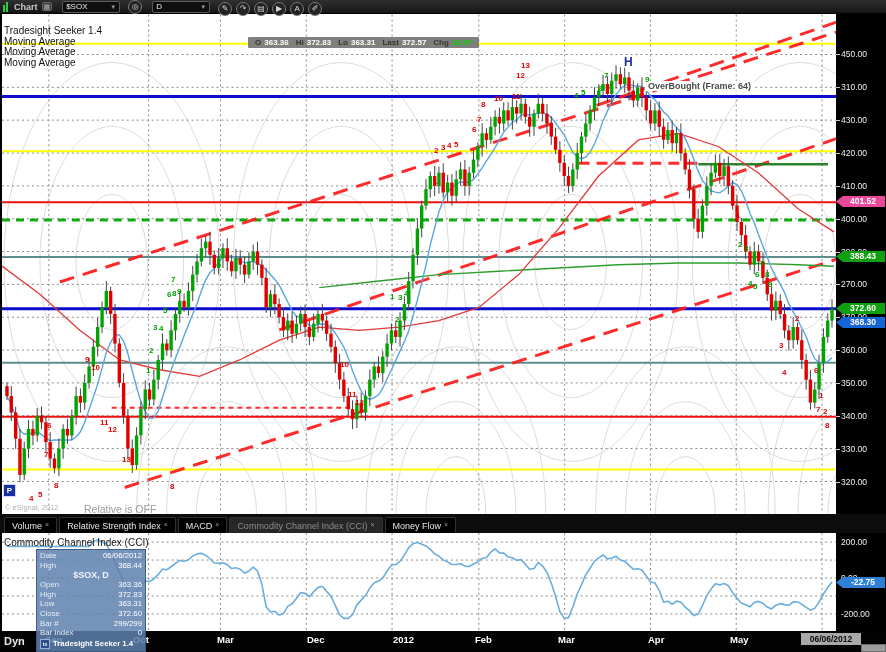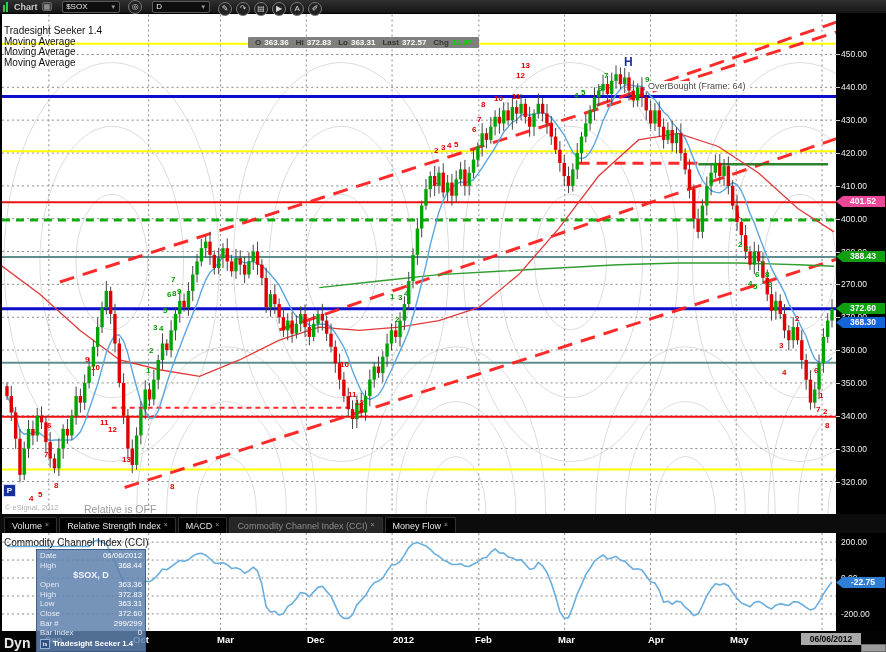--- a/index.html
+++ b/index.html
@@ -39,39 +39,39 @@
   .month{position:absolute;top:634px;color:#fff;font-size:9.5px;font-weight:bold;z-index:21;}
   #datebadge{left:801px;top:633px;width:60px;height:12px;background:#a9a9a9;color:#0a0a0a;font-size:8.5px;
              font-weight:bold;text-align:center;line-height:12px;z-index:22;}
   #grip{left:861px;top:644px;width:25px;height:8px;background:#9c9c9c;border:1px solid #6e6e6e;box-sizing:border-box;z-index:23;}
   
   #hdr{left:4px;top:26px;z-index:6;color:#101010;font-size:10px;line-height:10.6px;white-space:nowrap;}
   #ohlcbar{left:248px;top:37px;height:11px;background:rgba(118,118,118,.93);border-radius:1px;display:flex;
            align-items:center;gap:7px;padding:0 7px;z-index:7;}
   #ohlcbar .lb{color:#343434;font-size:8px;font-weight:bold;}
   #ohlcbar .vl{color:#fff;font-size:8px;font-weight:bold;margin-left:-4px;}
-  #overbought{left:645px;top:81px;color:#4a4a4a;font-size:9px;background:#fff;padding:0 3px;z-index:6;}
+  #overbought{left:645px;top:81px;color:#4a4a4a;font-size:9px;background:#fff;padding:0 3px;z-index:6;font-weight:bold;}
   #autoframe{left:84px;top:503px;color:#9b9b9b;font-size:10.5px;z-index:6;}
   #copyright{left:5px;top:503px;color:#b0b0b0;font-size:7.5px;z-index:6;}
   .anno{position:absolute;font-size:8px;font-weight:bold;z-index:8;}
   .anno.r{color:#e00000;} .anno.g{color:#009c00;}
   #hmark{font-size:12px;font-weight:bold;color:#1b2fa0;z-index:8;}
   #pmark{left:3px;top:484px;width:11px;height:11px;background:#16309c;border:1px solid #cfd6ff;color:#fff;
          font-size:8px;font-weight:bold;text-align:center;line-height:11px;z-index:8;box-sizing:content-box;}
   #ccilabel{left:4px;top:537px;color:#141414;font-size:10px;z-index:6;}
   
   #tooltip{left:36px;top:549px;width:110px;background:rgba(94,128,173,.85);border:1px solid rgba(60,90,130,.9);
            z-index:30;box-sizing:border-box;padding:1px 0;}
   .tiprow{display:flex;justify-content:space-between;font-size:7.8px;line-height:9.6px;padding:0 3px;color:#e6edf7;}
   .tiprow .tv{color:#fff;}
   .tipwm{text-align:center;font-size:9px;font-weight:bold;color:#f0f4ff;line-height:10px;}
   .tipfoot{display:flex;align-items:center;gap:3px;font-size:7.8px;font-weight:bold;color:#fff;padding:1px 3px;}
   .tipfoot .ticon{width:8px;height:8px;background:#2b4f86;border:1px solid #9ab2d6;color:#fff;font-size:5px;
                   line-height:8px;text-align:center;}
-  #dyn{left:4px;top:635px;color:#e8e8e8;font-size:14px;font-weight:bold;z-index:21;}
+  #dyn{left:4px;top:635px;color:#e8e8e8;font-size:11px;font-weight:bold;z-index:21;}
   svg{position:absolute;z-index:2;}
 </style>
 </head>
 <body>
 
 <div id="root">
 
   <div class="abs" id="toolbar">
     <span class="appbars">
         <i style="height:7px"></i>
@@ -639,21 +639,21 @@
       </div>
       <div class="tiprow">
         <span>Bar Index</span>
         <span class="tv">0</span>
       </div>
       <div class="tipfoot"><span class="ticon">ts</span>Tradesight Seeker 1.4</div>
     </div>
 <span class="axtick" style="top:54px"></span>
     <span class="axlabel" style="top:49px">450.00</span>
     <span class="axtick" style="top:87px"></span>
-    <span class="axlabel" style="top:82px">440.00</span>
+    <span class="axlabel" style="top:82px">310.00</span>
     <span class="axtick" style="top:120px"></span>
     <span class="axlabel" style="top:115px">430.00</span>
     <span class="axtick" style="top:153px"></span>
     <span class="axlabel" style="top:148px">420.00</span>
     <span class="axtick" style="top:186px"></span>
     <span class="axlabel" style="top:181px">410.00</span>
     <span class="axtick" style="top:219px"></span>
     <span class="axlabel" style="top:214px">400.00</span>
     <span class="axtick" style="top:252px"></span>
     <span class="axlabel" style="top:247px">390.00</span>

